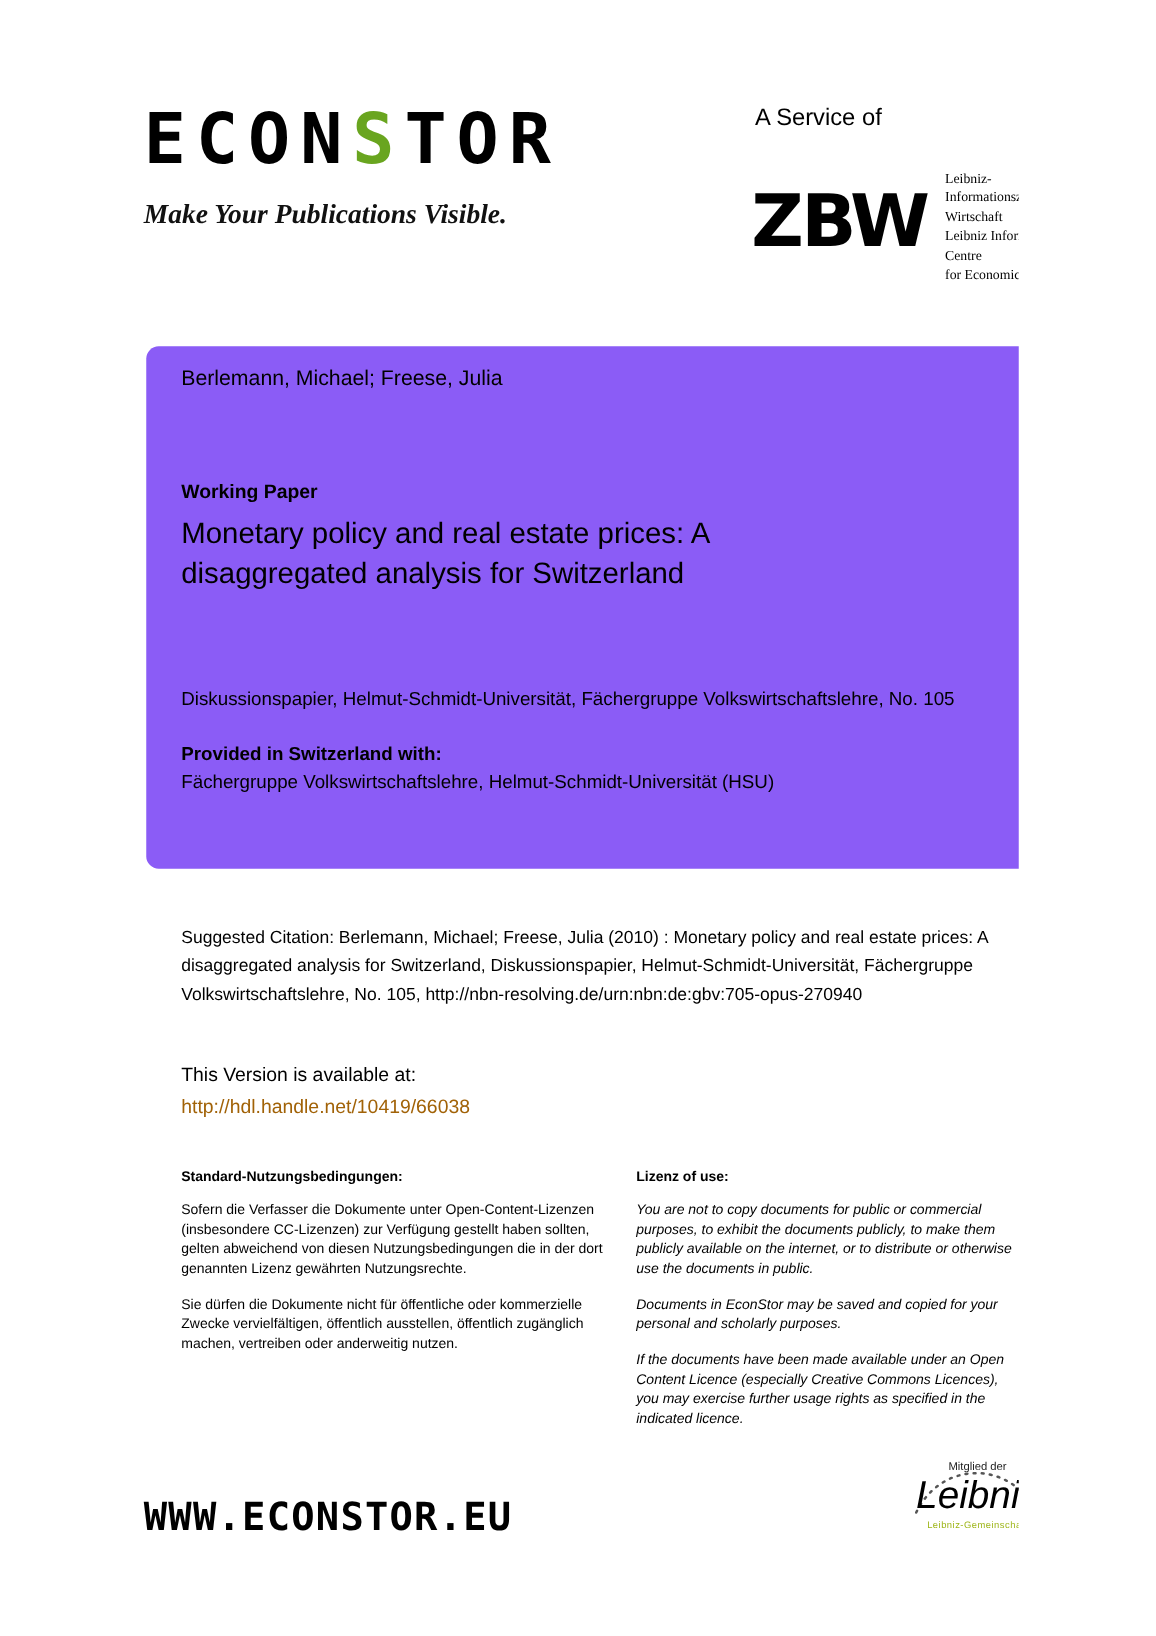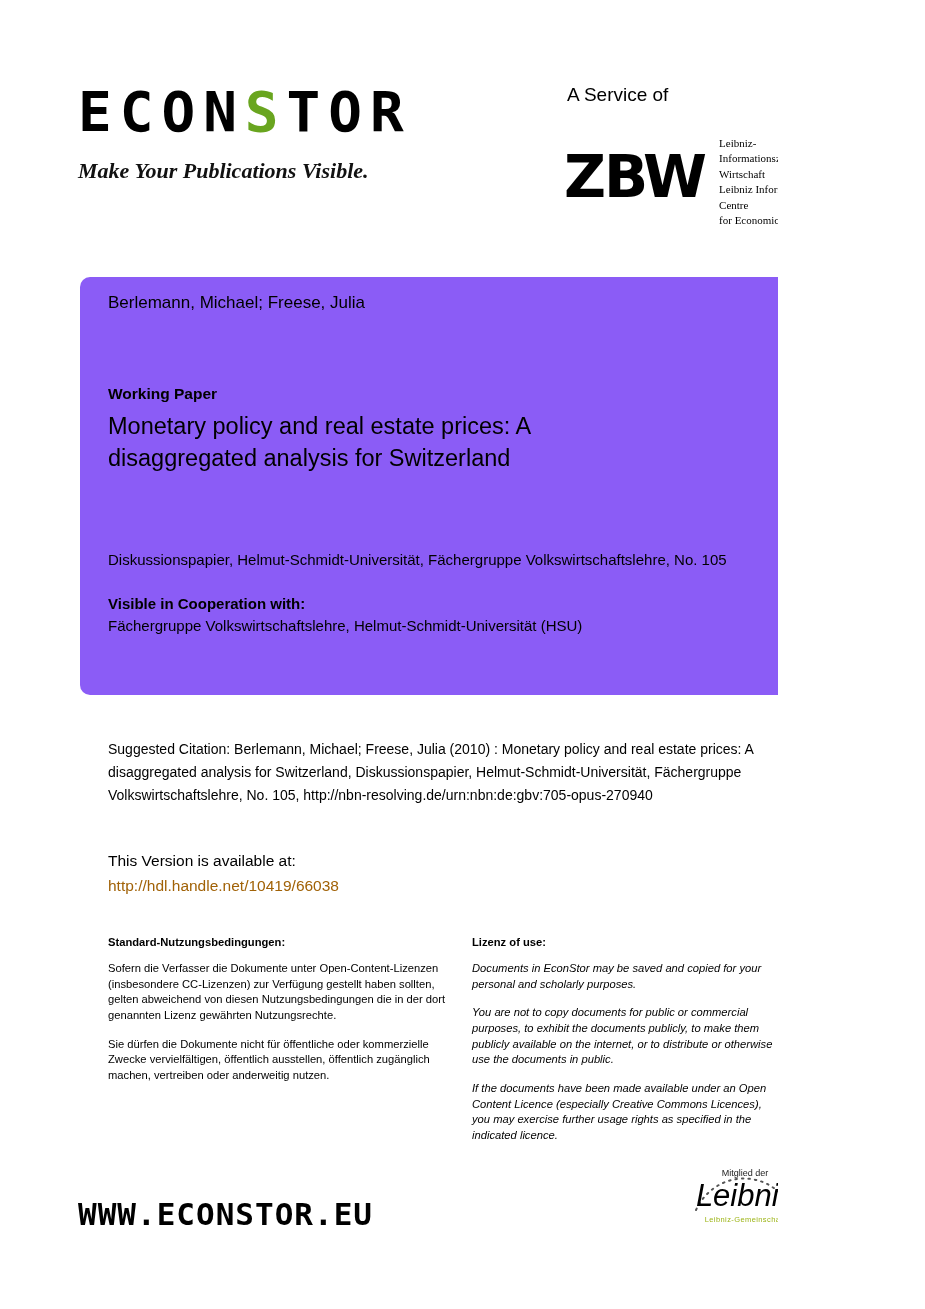--- a/index.html
+++ b/index.html
@@ -1,18 +1,18 @@
 <!DOCTYPE html>
 <html><head>
 <meta charset="utf-8">
 <style>
   * { margin:0; padding:0; box-sizing:border-box; }
   html,body { background:#ffffff; }
   body { font-family:"Liberation Sans", sans-serif; color:#000; }
-  .page { position:relative; width:778px; height:1309px; background:#fff; overflow:hidden; }
+  .page { position:relative; width:778px; height:1309px; background:#fff; overflow:hidden;margin-left:37px; }
 
   
   .logo-block { position:absolute; left:78px; top:84px; }
   .logo-text { font-family:"DejaVu Sans Mono", monospace; font-weight:bold; font-size:56px; letter-spacing:8px; line-height:1; }
   .logo-s { color:#69a51f; }
   .tagline { margin-top:18px; font-family:"Liberation Serif", serif; font-style:italic; font-weight:bold; font-size:22px; color:#111; }
 
   .service-of { position:absolute; left:567px; top:84px; font-size:19px; }
   .zbw-block { position:absolute; left:564px; top:126px; display:flex; gap:14px; align-items:center; }
   .zbw-logo { font-family:"DejaVu Sans", sans-serif; font-weight:bold; font-size:58px; line-height:0.95; letter-spacing:-2px; }
@@ -70,41 +70,41 @@
       <div>Leibniz Information Centre</div>
       <div>for Economics</div>
     </div>
   </div>
 
   <div class="info-box">
     <div class="authors">Berlemann, Michael; Freese, Julia</div>
     <div class="doc-type">Working Paper</div>
     <div class="paper-title">Monetary policy and real estate prices: A disaggregated analysis for Switzerland</div>
     <div class="series">Diskussionspapier, Helmut-Schmidt-Universität, Fächergruppe Volkswirtschaftslehre, No. 105</div>
-    <div class="coop-label">Visible in Cooperation with:</div>
+    <div class="coop-label">Provided in Switzerland with:</div>
     <div class="coop">Fächergruppe Volkswirtschaftslehre, Helmut-Schmidt-Universität (HSU)</div>
   </div>
 
   <div class="citation">Suggested Citation: Berlemann, Michael; Freese, Julia (2010) : Monetary policy and real estate prices: A disaggregated analysis for Switzerland, Diskussionspapier, Helmut-Schmidt-Universität, Fächergruppe Volkswirtschaftslehre, No. 105, http://nbn-resolving.de/urn:nbn:de:gbv:705-opus-270940</div>
 
   <div class="version">
     <div>This Version is available at:</div>
     <a class="plain-url" href="#">http://hdl.handle.net/10419/66038</a>
   </div>
 
   <div class="terms">
     <div class="col-de">
       <h4>Standard-Nutzungsbedingungen:</h4>
       <p>Sofern die Verfasser die Dokumente unter Open-Content-Lizenzen (insbesondere CC-Lizenzen) zur Verfügung gestellt haben sollten, gelten abweichend von diesen Nutzungsbedingungen die in der dort genannten Lizenz gewährten Nutzungsrechte.</p>
       <p>Sie dürfen die Dokumente nicht für öffentliche oder kommerzielle Zwecke vervielfältigen, öffentlich ausstellen, öffentlich zugänglich machen, vertreiben oder anderweitig nutzen.</p>
     </div>
     <div class="col-en">
       <h4>Lizenz of use:</h4>
+      <p>You are not to copy documents for public or commercial purposes, to exhibit the documents publicly, to make them publicly available on the internet, or to distribute or otherwise use the documents in public.</p>
       <p>Documents in EconStor may be saved and copied for your personal and scholarly purposes.</p>
-      <p>You are not to copy documents for public or commercial purposes, to exhibit the documents publicly, to make them publicly available on the internet, or to distribute or otherwise use the documents in public.</p>
       <p>If the documents have been made available under an Open Content Licence (especially Creative Commons Licences), you may exercise further usage rights as specified in the indicated licence.</p>
     </div>
   </div>
 
   <div class="footer-site">WWW.ECONSTOR.EU</div>
 
   <div class="leibniz">
     <div class="inner">
       <div class="member">Mitglied der</div>
       <svg width="120" height="48" viewBox="0 0 120 48">

